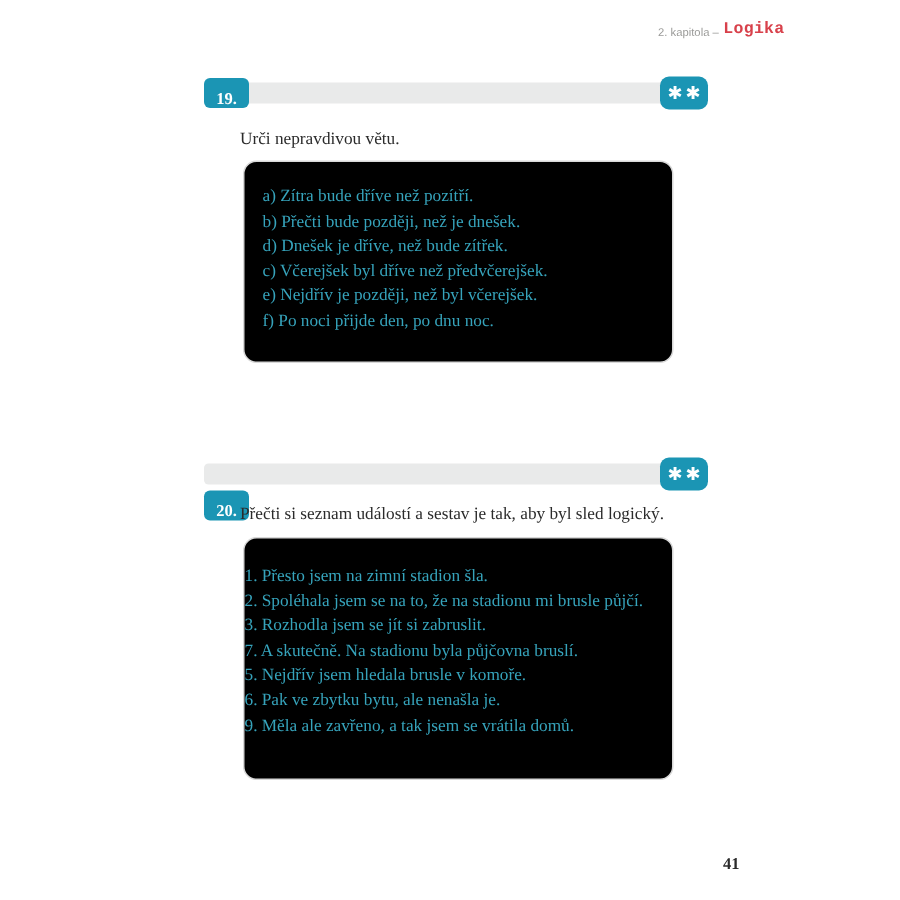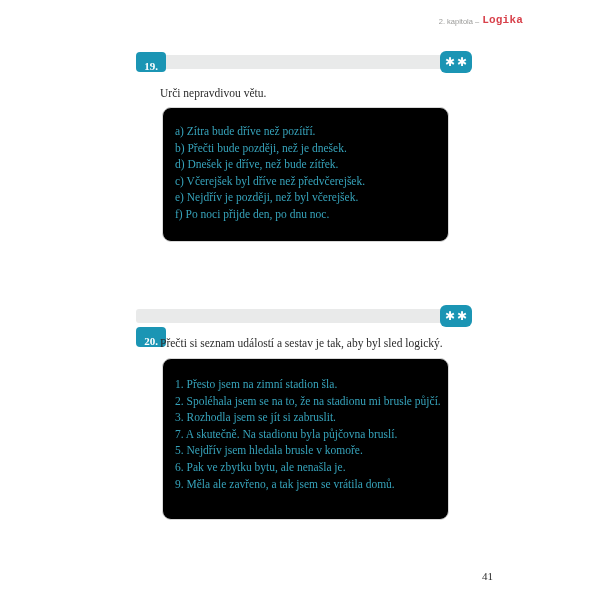--- a/index.html
+++ b/index.html
@@ -53,25 +53,25 @@
   #badge19 { top:52px; }
   #bar19   { top:55px; }
   #stars19 { top:51px; }
   #instr19 { top:71px;margin-top:16px; }
   #box19   { top:107px; height:135px; padding:15px 10px 0 12px; }
 
   #badge20 { top:306px;margin-top:21px; }
   #bar20   { top:309px; }
   #stars20 { top:305px; }
   #instr20 { top:325px;margin-top:12px; }
-  #box20   { top:358px; height:162px; padding:17px 10px 0 12px; }
+  #box20   { top:358px; height:162px; padding:17px 10px 0 0; }
 
   .page-number {
     position:absolute; left:482px; top:570px;
-    font-size:11px; font-weight:normal; color:#2b2b2b;text-align:center;
+    font-size:11px; font-weight:bold; color:#2b2b2b;text-align:center;
   }
 </style>
 </head>
 <body>
 
 <div class="page">
 
   <div class="chapter-header">
     <span>2. kapitola –</span>
     <span class="section">Logika</span>

